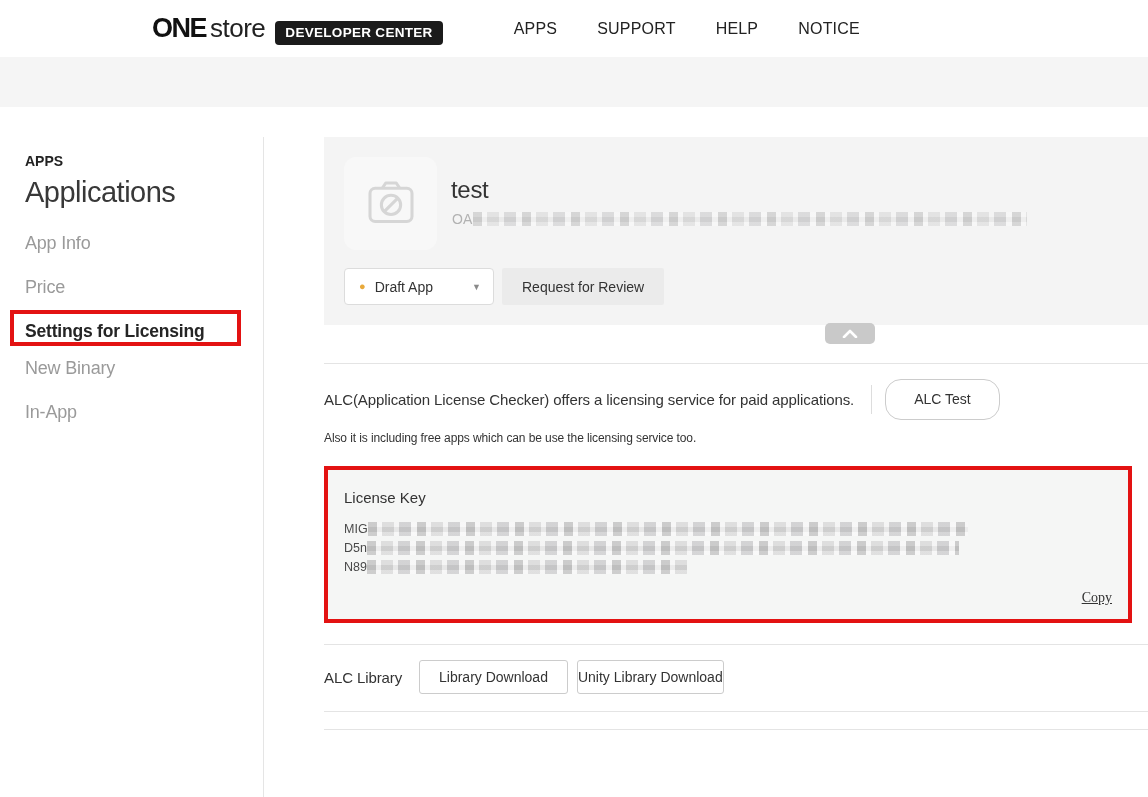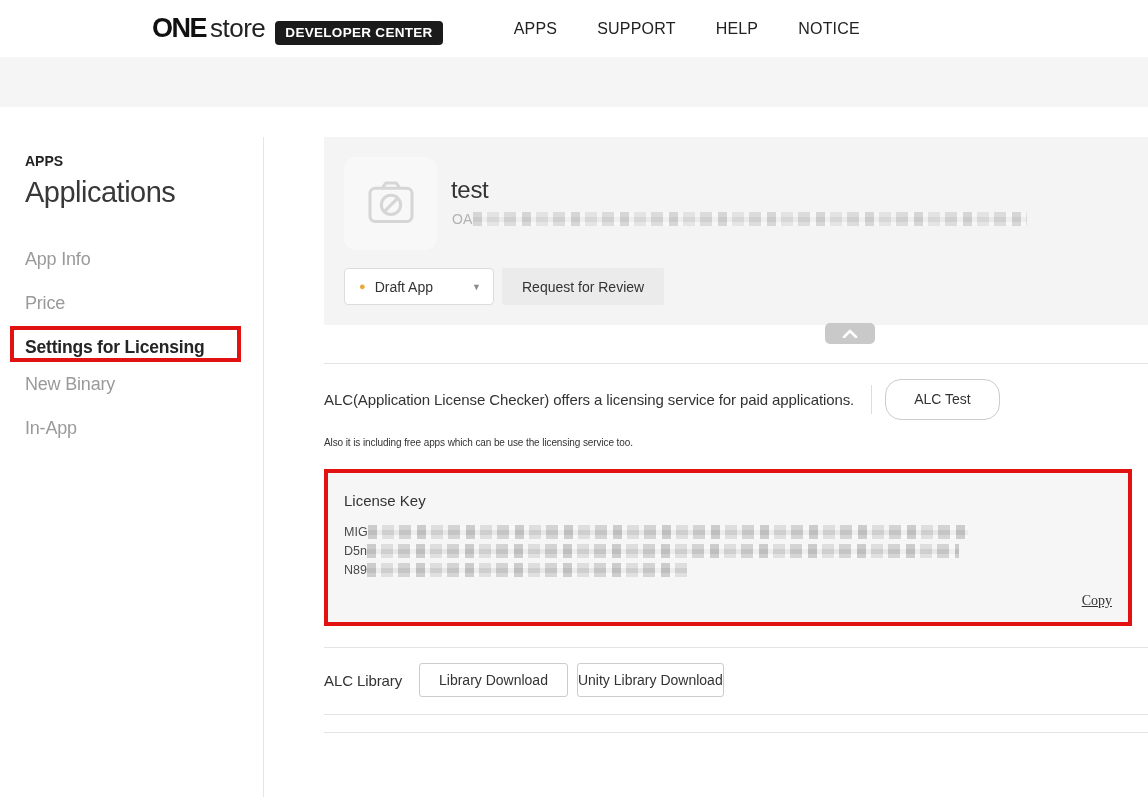--- a/index.html
+++ b/index.html
@@ -16,21 +16,21 @@
   .topnav { display:flex; margin-left:71px; gap:40px; }
   .topnav-item { font-size:16px; color:#222; letter-spacing:0.2px; cursor:pointer; }
 
   
   .subband { height:50px; background:#f5f5f5; }
 
   
   .layout { display:flex; margin-top:30px; height:660px; }
   .sidebar { width:264px; flex-shrink:0; border-right:1px solid #e5e5e5; padding:16px 0 0 25px; }
   .sb-section { font-size:14px; font-weight:700; color:#222; margin-bottom:7px; }
-  .sb-title { font-size:29px; font-weight:400; color:#383838; letter-spacing:-0.5px; margin-bottom:40px; }
+  .sb-title { font-size:29px; font-weight:400; color:#383838; letter-spacing:-0.5px; margin-bottom:24px; }
   .sb-item { font-size:18px; color:#9a9a9a; margin-bottom:23px; letter-spacing:-0.2px; cursor:pointer; }
   .sb-item-active-wrap { border:4px solid #e31212; width:231px; margin-left:-15px;
     padding:7px 0 0 11px; margin-top:-11px; margin-bottom:12px; }
   .sb-item-active { font-size:17.5px; font-weight:700; color:#252525; letter-spacing:-0.2px; cursor:pointer; }
 
   .main { flex:1; margin-left:60px; position:relative; }
 
   
   .app-panel { background:#f4f4f4; height:188px; position:relative; }
   .app-icon { position:absolute; left:20px; top:20px; width:93px; height:93px;
@@ -56,21 +56,21 @@
   .div3 { margin-top:17px; }
   .div4 { margin-top:17px; }
 
   
   .alc-row { margin-top:18px; display:flex; align-items:center; height:34px; }
   .alc-desc { font-size:15px; color:#333; letter-spacing:-0.1px; }
   .vsep { width:1px; height:29px; background:#ddd; margin:0 13px 0 17px; }
   .btn { background:#fff; border:1px solid #ccc; border-radius:3px; font-size:14px; color:#333;
     font-family:inherit; cursor:pointer; }
   .alc-test-btn { height:41px; padding:0 28px;border-radius:16px; }
-  .alc-note { margin-top:21px; font-size:10px; color:#333; letter-spacing:-0.1px; }
+  .alc-note { margin-top:15px; font-size:12px; color:#333; letter-spacing:-0.1px; }
 
   
   .license-box { margin-top:21px; width:808px; border:4px solid #e31212; background:#f5f6f5;
     padding:19px 16px 13px; }
   .license-label { font-size:15px; color:#333; margin-bottom:13px; }
   .key-line { display:flex; align-items:center; height:19px; }
   .key-prefix { font-size:12.5px; color:#4a4a4a; letter-spacing:0; }
   .mosaic { height:14px; background-color:#ececec;
     background-image:
       repeating-linear-gradient(90deg, rgba(110,110,110,.28) 0 9px, rgba(255,255,255,.45) 9px 14px,

